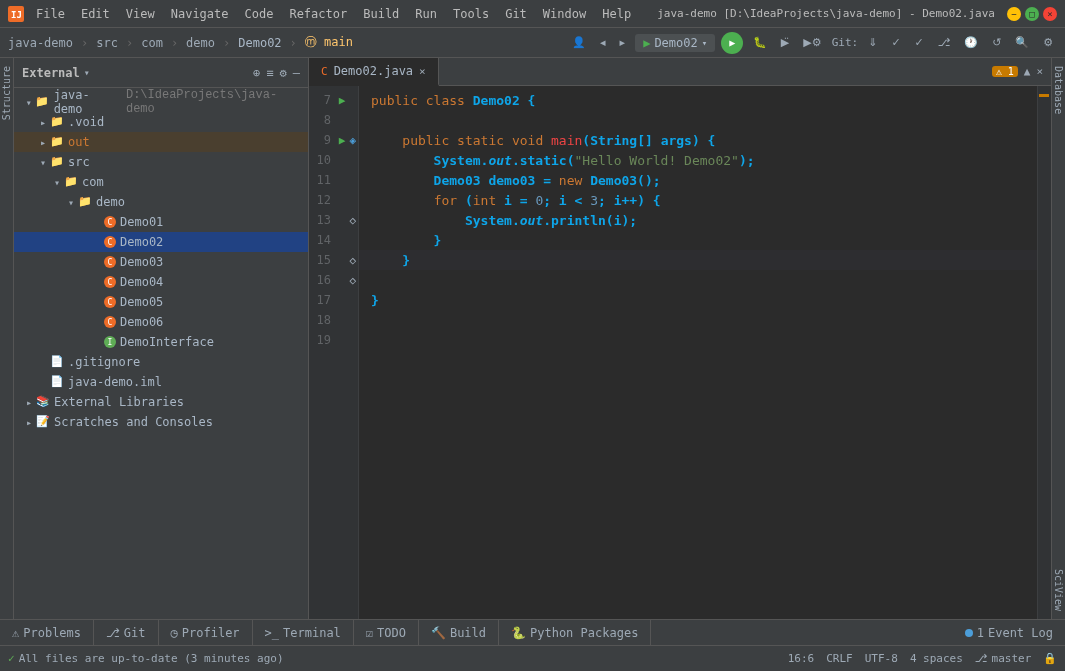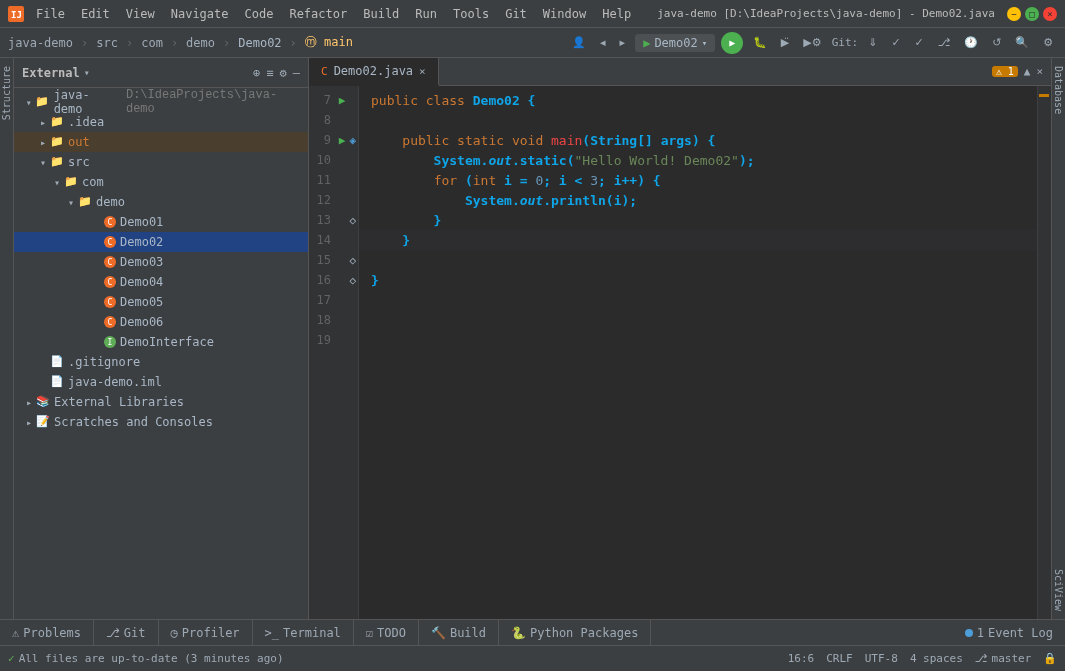--- a/index.html
+++ b/index.html
@@ -199,21 +199,21 @@
         <span class="tree-arrow">▾</span>
         <span class="tree-folder-icon folder-blue">📁</span>
         <span class="tree-label">java-demo</span>
         <span class="tree-path">D:\IdeaProjects\java-demo</span>
       </div>
 
       <div class="tree-item">
         <span class="tree-indent" style="width:18px"></span>
         <span class="tree-arrow">▸</span>
         <span class="tree-folder-icon folder-blue">📁</span>
-        <span class="tree-label">.idea</span>
+        <span class="tree-label">.void</span>
       </div>
 
       <div class="tree-item highlighted">
         <span class="tree-indent" style="width:18px"></span>
         <span class="tree-arrow">▸</span>
         <span class="tree-folder-icon folder-yellow">📁</span>
         <span class="tree-label" style="color:#cc7832;">out</span>
       </div>
 
       <div class="tree-item">
@@ -422,20 +422,23 @@
         <div class="code-line">&nbsp;</div>
 
         <div class="code-line">
           <span class="plain">    </span><span class="kw">public </span><span class="kw">static </span><span class="kw">void </span><span class="method">main</span><span class="plain">(</span><span class="plain">String</span><span class="plain">[] args) {</span>
         </div>
 
         <div class="code-line">
           <span class="plain">        System.</span><span class="plain italic">out</span><span class="plain">.static(</span><span class="string">"Hello World! Demo02"</span><span class="plain">);</span>
         </div>
 
+        <div class="code-line">
+          <span class="plain">        Demo03 demo03 = </span><span class="kw">new </span><span class="plain">Demo03();</span>
+        </div>
 
 
         <div class="code-line">
           <span class="plain">        </span><span class="kw">for </span><span class="plain">(</span><span class="kw">int </span><span class="plain">i = </span><span class="number">0</span><span class="plain">; i &lt; </span><span class="number">3</span><span class="plain">; i++) {</span>
         </div>
 
         <div class="code-line">
           <span class="plain">            System.</span><span class="plain italic">out</span><span class="plain">.println(i);</span>
         </div>
 

